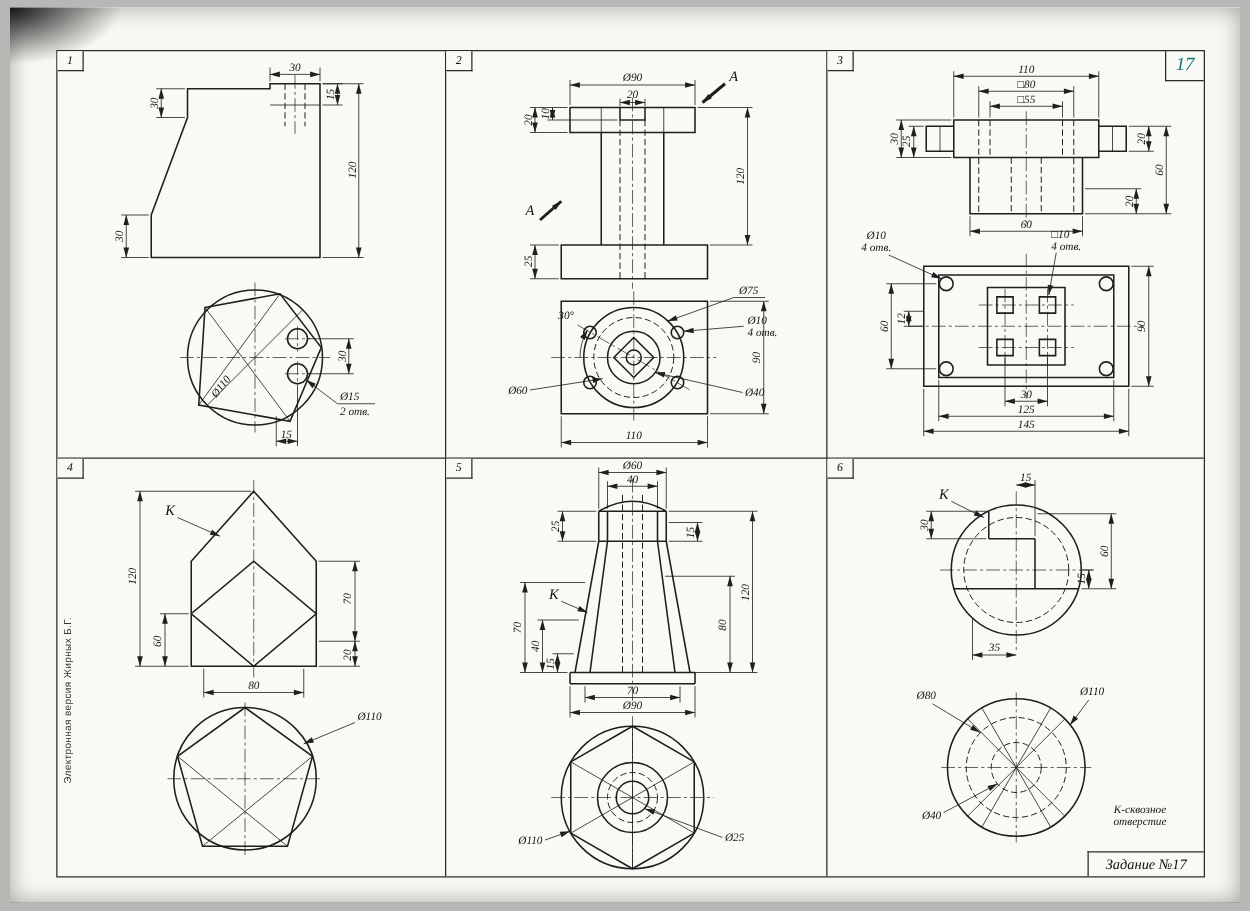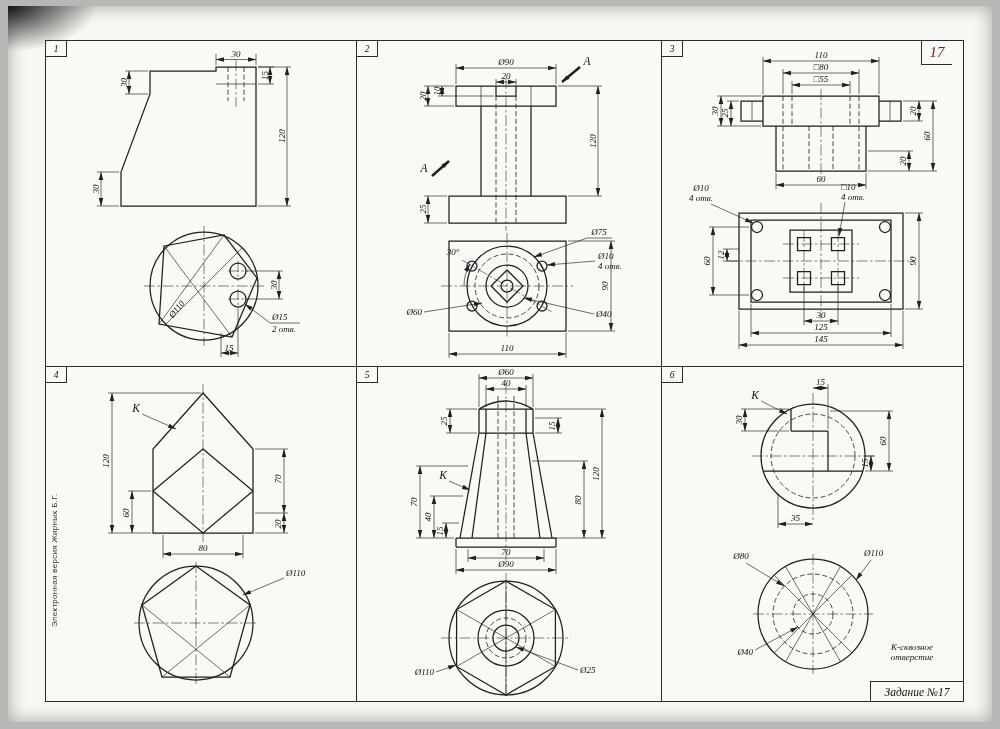--- a/index.html
+++ b/index.html
@@ -9,24 +9,24 @@
          background:#f7f7f3;box-shadow:inset 0 0 18px rgba(0,0,0,.35);}
   .corner-shade{position:absolute;left:0;top:0;width:90px;height:46px;
          background:radial-gradient(ellipse at 0 0,#151515 0%,rgba(20,20,20,0) 70%);}
   .sheet{position:absolute;left:37px;top:34px;width:917px;height:660px;
          border:1.6px solid #2b2b2b;background:#f9f9f5;}
   .vdiv{position:absolute;width:1.2px;top:0;height:100%;background:#2b2b2b;}
   .hdiv{position:absolute;height:1.2px;left:0;width:100%;background:#2b2b2b;}
   .cellno{position:absolute;width:20px;height:15px;border-right:1px solid #2b2b2b;
           border-bottom:1px solid #2b2b2b;font:italic 9.5px "Liberation Serif",serif;
           display:flex;align-items:center;justify-content:center;color:#111;background:#f9f9f5;}
-  .sheetno{position:absolute;right:11px;top:0;width:30px;height:23px;
+  .sheetno{position:absolute;right:0;top:0;width:30px;height:23px;
            border-left:1.4px solid #2b2b2b;border-bottom:1.4px solid #2b2b2b;
            font:italic 15px "Liberation Serif",serif;display:flex;align-items:center;
-           justify-content:center;color:#7f1d1d;}
+           justify-content:center;color:#0f766e;}
   .taskbox{position:absolute;right:0;bottom:0;width:92px;height:19px;
            border-left:1.4px solid #2b2b2b;border-top:1.4px solid #2b2b2b;
            font:italic 11.5px "Liberation Serif",serif;display:flex;align-items:center;
            justify-content:center;color:#111;}
   .sidenote{position:absolute;left:4px;top:586px;transform:rotate(-90deg);
             transform-origin:0 0;font:8px "Liberation Sans",sans-serif;color:#333;
             white-space:nowrap;letter-spacing:.3px;}
   svg{position:absolute;}
   .ol{stroke:#1f1f1f;stroke-width:1.25;fill:none;stroke-linejoin:miter;}
   .tl{stroke:#1f1f1f;stroke-width:.65;fill:none;}

